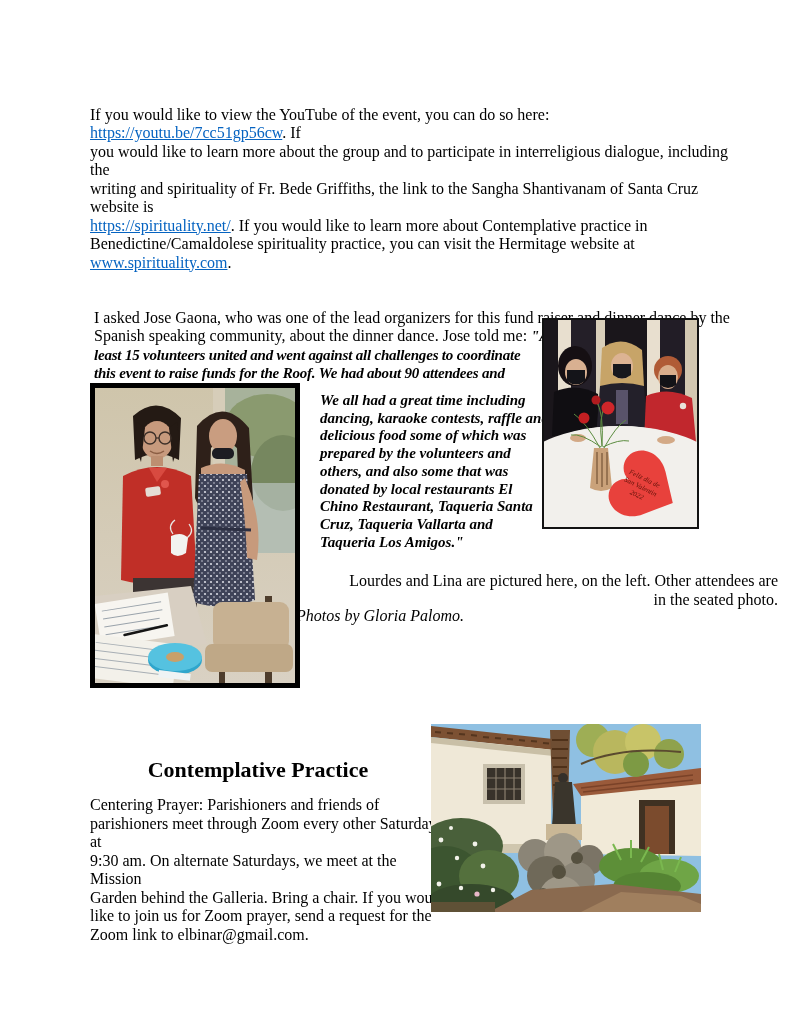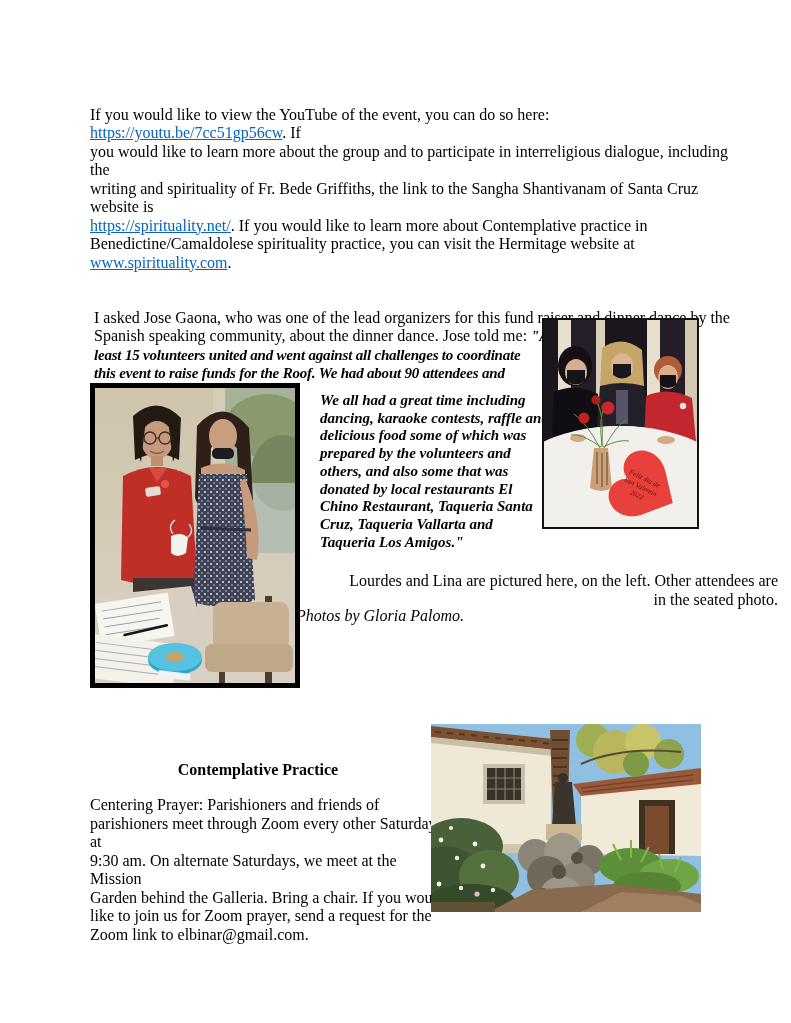--- a/index.html
+++ b/index.html
@@ -178,21 +178,21 @@
           <text x="0" y="12">2022</text>
         </g>
       </g>
     </svg>
   </div>
 
   <p class="abs preline" style="left:312px;top:556px;width:450px;margin:16px;text-align:right;">Lourdes and Lina are pictured here, on the left. Other attendees are
 in the seated photo.</p>
   <p class="abs italic" style="left:296px;top:607px;width:300px;margin:0;">Photos by Gloria Palomo.</p>
 
-  <div class="abs center bold" style="left:88px;top:761px;width:340px;font-size:16px;">Contemplative Practice</div>
+  <div class="abs center bold" style="left:88px;top:761px;width:340px;font-size:22px;">Contemplative Practice</div>
   <p class="abs preline" style="left:90px;top:796px;width:360px;margin:0;">Centering Prayer: Parishioners and friends of
 parishioners meet through Zoom every other Saturday at
 9:30 am. On alternate Saturdays, we meet at the Mission
 Garden behind the Galleria. Bring a chair. If you would
 like to join us for Zoom prayer, send a request for the
 Zoom link to elbinar@gmail.com.</p>
 
   <div class="abs photo-noborder" style="left:431px;top:724px;width:270px;height:188px;">
     <svg viewBox="0 0 270 188" width="270" height="188">
       <rect width="270" height="188" fill="#8fc0e2"></rect>

